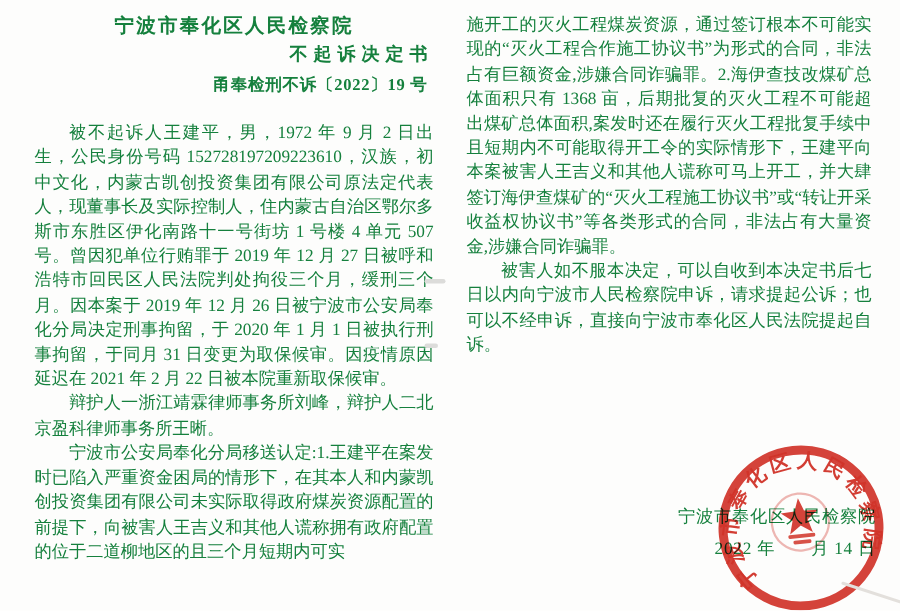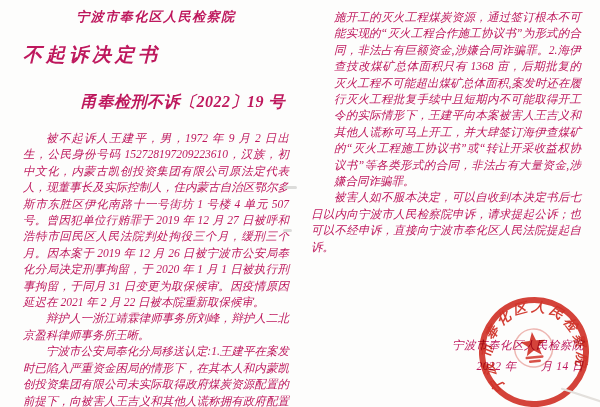--- a/index.html
+++ b/index.html
@@ -2,44 +2,43 @@
 <html><head>
 <meta charset="utf-8">
 <style>
   html,body{margin:0;padding:0;}
   .page{
     position:relative;
     width:600px;height:407px;
     background:#fdfdfc;
     overflow:hidden;
     font-family:"Liberation Serif","DejaVu Serif",serif;
-    color:#be185d;
-    font-style:italic;
+    color:#15803d;
   }
   .col{position:absolute;top:6px;}
   .col.left{left:23px;width:266px;}
   .col.right{left:311px;width:270px;padding-top:3px;}
   .org-name{
     text-align:center;font-size:13px;font-weight:700;
     letter-spacing:1.5px;margin-top:2px;
   }
   .doc-title{
-    text-align:left;font-size:19px;font-weight:700;
-    letter-spacing:4px;margin-top:16px;
+    text-align:right;font-size:12px;font-weight:700;
+    letter-spacing:4px;margin-top:2px;
   }
   .doc-number{
-    text-align:right;font-size:16px;font-weight:600;
-    margin-top:24px;padding-right:4px;letter-spacing:.5px;
+    text-align:right;font-size:11px;font-weight:600;
+    margin-top:4px;padding-right:4px;letter-spacing:.5px;
   }
   .body-text{margin-top:17px;}
   .body-text, .col.right{
     font-size:11.5px;line-height:16.4px;text-align:justify;
   }
   .para{margin:0;text-indent:2em;}
-  .para.cont{text-indent:0;margin-left:23px;}
+  .para.cont{text-indent:0;}
   .signature{
     position:absolute;top:335px;right:16px;
     text-align:right;font-size:11.5px;line-height:20.5px;
     letter-spacing:.5px;
   }
   .seal{
     position:absolute;left:478px;top:296px;
     width:112px;height:112px;
     mix-blend-mode:multiply;opacity:.93;
     pointer-events:none;

